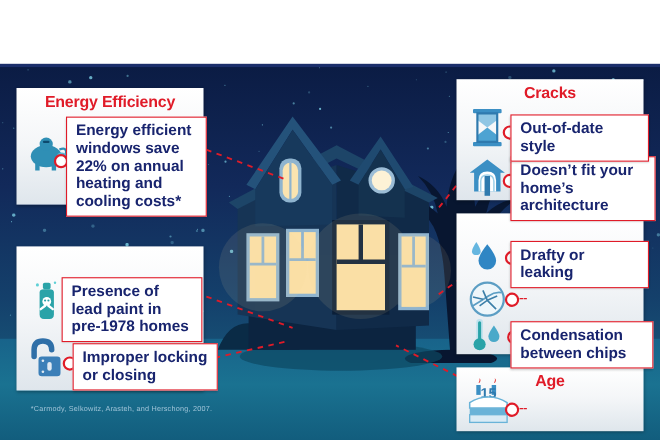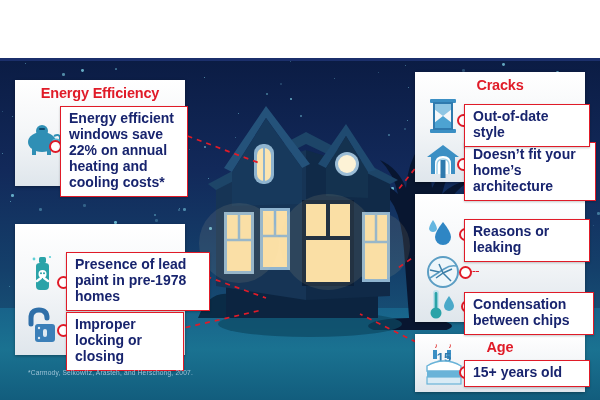--- a/index.html
+++ b/index.html
@@ -407,22 +407,22 @@
     <svg class="ico" style="top:82px;" viewBox="0 0 40 40">
       <path d="M8 18 v-6 q0 -8 8 -8 q8 0 8 8" fill="none" stroke="#2f6fa8" stroke-width="5" stroke-linecap="round"></path>
       <rect x="12" y="18" width="20" height="18" rx="3" fill="#3b7fb8"></rect>
       <rect x="20" y="23" width="4" height="8" rx="2" fill="#dfe9f2"></rect>
       <circle cx="16" cy="22" r="1.2" fill="#dfe9f2"></circle>
       <circle cx="16" cy="32" r="1.2" fill="#dfe9f2"></circle>
     </svg>
     <div class="dot" style="left:42px;top:100px;"></div>
     <div class="dash" style="left:52px;top:105px;width:12px;"></div>
   </div>
-  <div class="lbl" style="left:66px;top:252px;width:144px;">Presence of lead paint in pre-1978 homes</div>
-  <div class="lbl" style="left:66px;top:312px;width:118px;">Improper locking or closing</div>
+  <div class="lbl" style="left:56px;top:252px;width:128px;">Presence of lead paint in pre-1978 homes</div>
+  <div class="lbl" style="left:66px;top:312px;width:132px;">Improper locking or closing</div>
 
   <div class="panel" id="p-style" style="left:415px;top:72px;width:170px;height:110px;">
     <div class="panel-head">Cracks</div>
     <svg class="ico" style="top:24px;" viewBox="0 0 40 40">
       <rect x="7" y="3" width="26" height="4" rx="1" fill="#3b8fc4"></rect>
       <rect x="7" y="33" width="26" height="4" rx="1" fill="#3b8fc4"></rect>
       <path d="M11 7 h18 v6 l-9 7 l-9 -7 z" fill="#8fc6e4"></path>
       <path d="M11 33 h18 v-6 l-9 -7 l-9 7 z" fill="#4da3d2"></path>
       <path d="M11 7 h18 v26 h-18 z" fill="none" stroke="#2f7aae" stroke-width="2"></path>
     </svg>
@@ -460,34 +460,33 @@
 
     <svg class="ico" style="top:94px;left:10px;width:34px;height:34px;" viewBox="0 0 34 34">
       <rect x="8" y="2" width="6" height="20" rx="3" fill="#bfe2ee"></rect>
       <rect x="9.6" y="4" width="2.8" height="18" rx="1.4" fill="#2aa3a8"></rect>
       <circle cx="11" cy="25" r="5.5" fill="#2aa3a8"></circle>
       <path d="M24 8 q5 7 5 10 a5 5 0 0 1 -10 0 q0 -3 5 -10z" fill="#4aa9c9"></path>
     </svg>
     <div class="dot" style="left:46px;top:106px;"></div>
     <div class="dash" style="left:56px;top:111px;width:8px;"></div>
   </div>
-  <div class="lbl" style="left:464px;top:219px;width:126px;">Reasons or leaking</div>
+  <div class="lbl" style="left:464px;top:219px;width:126px;">Drafty or leaking</div>
   <div class="lbl" style="left:464px;top:292px;width:130px;">Condensation between chips</div>
 
   <div class="panel" id="p-age" style="left:415px;top:334px;width:170px;height:58px;">
     <div class="panel-head">Age</div>
     <svg class="ico" style="top:10px;left:8px;width:42px;height:44px;" viewBox="0 0 42 44">
       <path d="M12 4 q2 -3 0 -5 q3 2 1 5z" fill="#e0302f"></path>
       <path d="M26 4 q2 -3 0 -5 q3 2 1 5z" fill="#e0302f"></path>
       <rect x="10" y="6" width="4" height="9" fill="#3b8fc4"></rect>
       <rect x="24" y="6" width="4" height="9" fill="#3b8fc4"></rect>
       <text x="21" y="18" text-anchor="middle" font-size="13" font-weight="bold" font-family="Liberation Sans, sans-serif" fill="#2f7aae">15</text>
       <path d="M4 22 q8 -5 17 -5 q9 0 17 5 v5 h-34 z" fill="#ffffff" stroke="#69b3d8" stroke-width="1.4"></path>
       <rect x="4" y="27" width="34" height="6" fill="#69b3d8"></rect>
       <rect x="4" y="33" width="34" height="7" fill="#d9ebf5" stroke="#69b3d8" stroke-width="1.2"></rect>
     </svg>
     <div class="dot" style="left:44px;top:32px;"></div>
     <div class="dash" style="left:54px;top:37px;width:10px;"></div>
   </div>
-  <div class="lbl" style="left:464px;top:360px;width:126px;">15+ years old</div>
 
   <div id="note">*Carmody, Selkowitz, Arasteh, and Herschong, 2007.</div>
 </div>
 
 </body></html>

